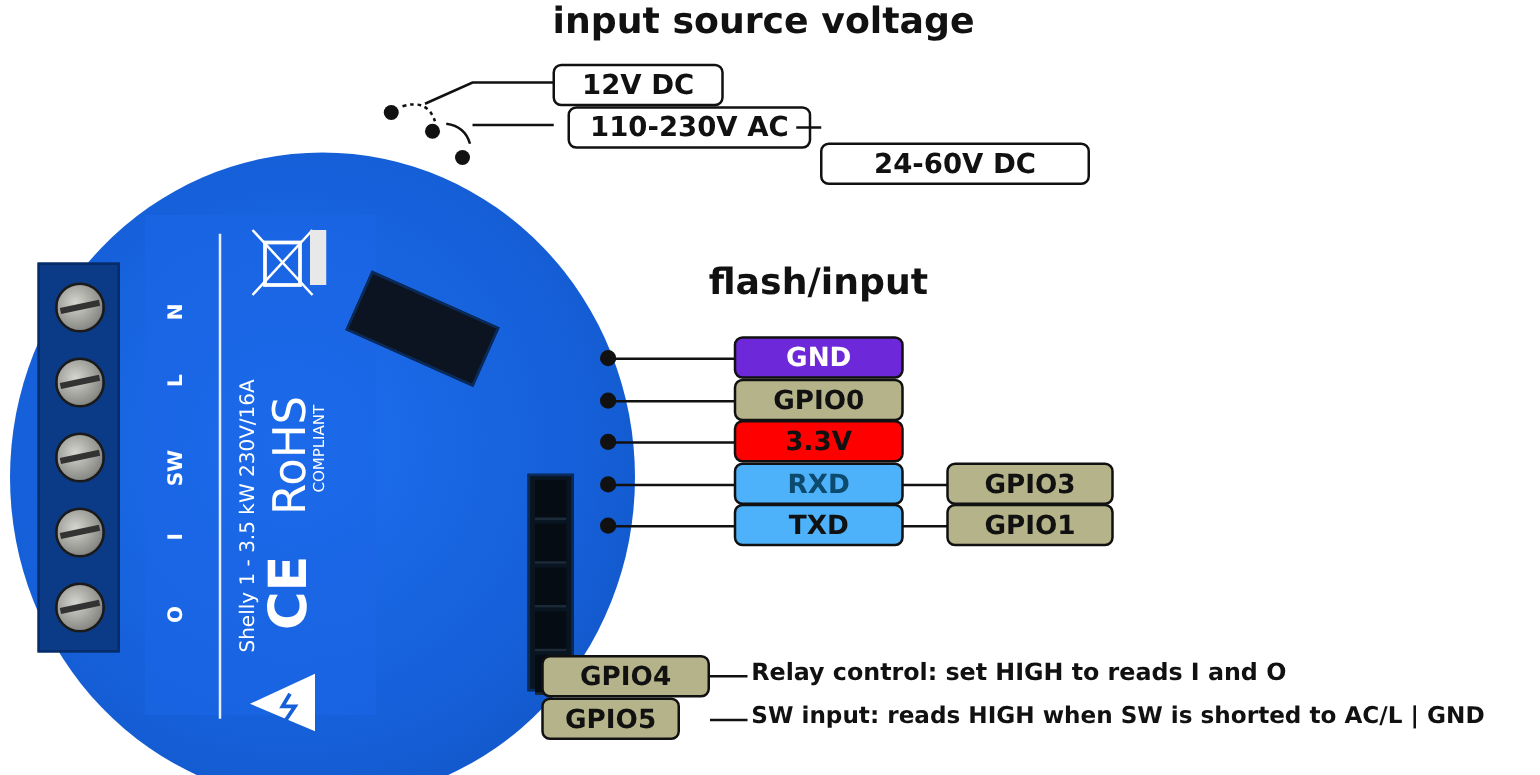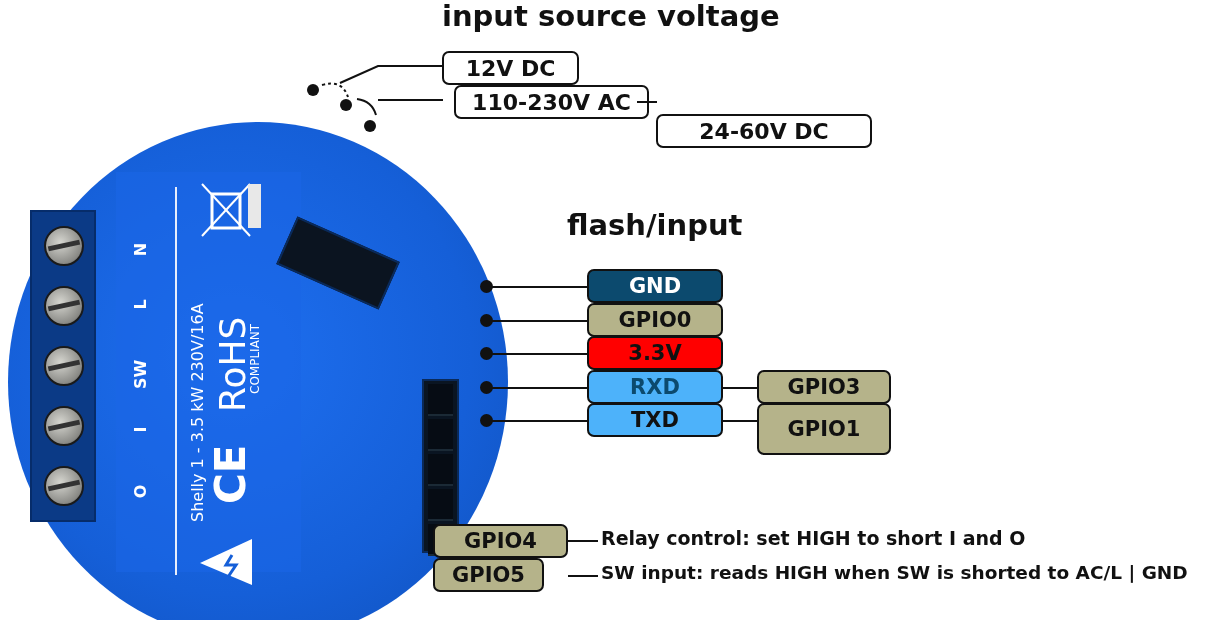--- a/index.html
+++ b/index.html
@@ -87,41 +87,41 @@
 </svg>
 <div class="box vbox" style="left:442px;top:51px;width:137px;">12V DC</div>
 <div class="box vbox" style="left:442px;top:85px;width:195px;margin-left:12px;">110-230V AC</div>
 <div class="line" style="left:637px;top:101px;width:20px;"></div>
 <div class="box vbox" style="left:656px;top:85px;width:216px;margin-top:29px;">24-60V DC</div>
 
 <div class="heading" style="left:567px;top:208px;">flash/input</div>
 
 <div class="dot" style="left:480px;top:280px"></div>
 <div class="line" style="left:486px;top:286px;width:102px;"></div>
-<div class="box pin" id="pin0" style="top: 269px; background: #0c4a6e; color: rgb(255, 255, 255);">GND</div>
+<div class="box pin" id="pin0" style="top: 269px; background: #6d28d9; color: rgb(255, 255, 255);">GND</div>
 
 <div class="dot" style="left:480px;top:314px"></div>
 <div class="line" style="left:486px;top:320px;width:102px;"></div>
 <div class="box pin" id="pin1" style="top: 303px; background: rgb(181, 179, 138); color: rgb(17, 17, 17);">GPIO0</div>
 
 <div class="dot" style="left:480px;top:347px"></div>
 <div class="line" style="left:486px;top:353px;width:102px;"></div>
 <div class="box pin" id="pin2" style="top: 336px; background: rgb(255, 0, 0); color: rgb(17, 17, 17);">3.3V</div>
 
 <div class="dot" style="left:480px;top:381px"></div>
 <div class="line" style="left:486px;top:387px;width:102px;"></div>
 <div class="box pin" id="pin3" style="top: 370px; background: rgb(77, 178, 250); color: #0c4a6e;">RXD</div>
 <div class="line" style="left:722px;top:387px;width:36px;"></div>
 <div class="box" style="left:757px;top:370px;width:134px;height:34px;background:#b5b38a;">GPIO3</div>
 
 <div class="dot" style="left:480px;top:414px"></div>
 <div class="line" style="left:486px;top:420px;width:102px;"></div>
 <div class="box pin" id="pin4" style="top: 403px; background: rgb(77, 178, 250); color: rgb(17, 17, 17);">TXD</div>
 <div class="line" style="left:722px;top:420px;width:36px;"></div>
-<div class="box" style="left:757px;top:403px;width:134px;height:52px;background:#b5b38a;">GPIO1</div>
+<div class="box" style="left:757px;top:403px;width:134px;height:34px;background:#b5b38a;">GPIO1</div>
 
 <div class="box" style="left:433px;top:524px;width:135px;height:34px;background:#b5b38a;">GPIO4</div>
 <div class="line" style="left:568px;top:540px;width:30px;"></div>
-<div class="desc" style="left:601px;top:527px;">Relay control: set HIGH to short I and O</div>
+<div class="desc" style="left:601px;top:527px;">Relay control: set HIGH to reads I and O</div>
 
 <div class="box" style="left:433px;top:558px;width:111px;height:34px;background:#b5b38a;">GPIO5</div>
 <div class="line" style="left:568px;top:575px;width:30px;"></div>
 <div class="desc" style="left:601px;top:562px;font-size:18.5px;">SW input: reads HIGH when SW is shorted to AC/L | GND</div>
 
 </body></html>

